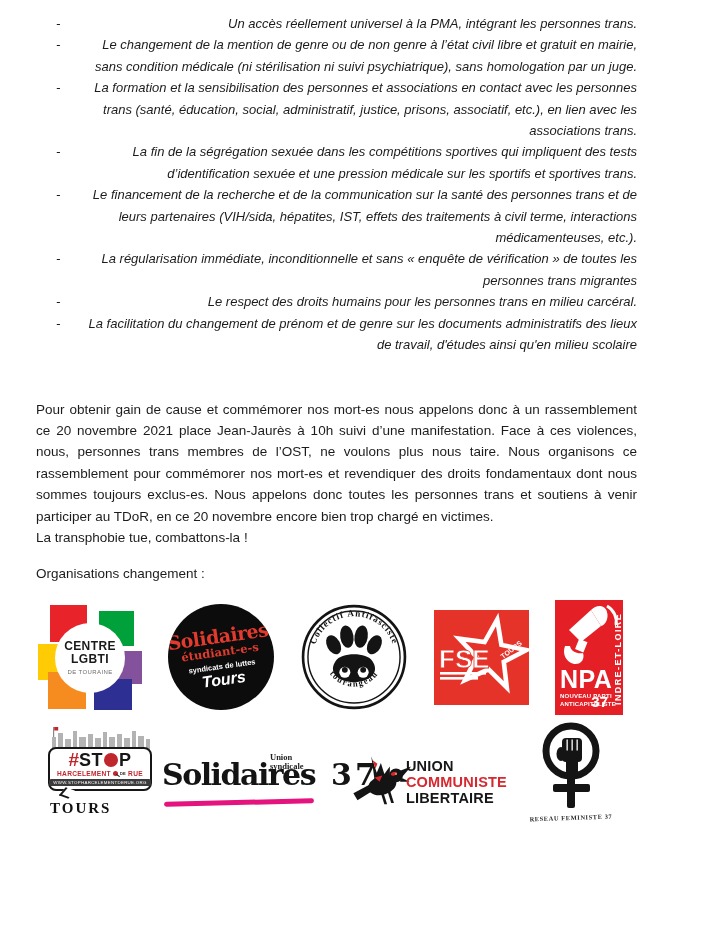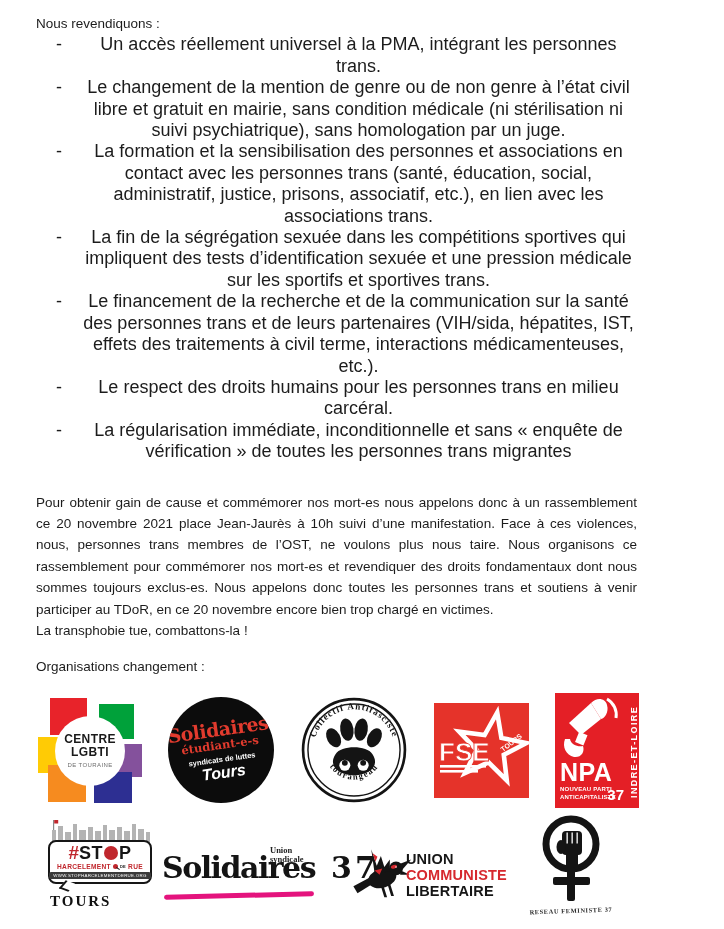--- a/index.html
+++ b/index.html
@@ -5,23 +5,23 @@
   html,body{margin:0;padding:0;}
   body{
     width:724px;height:929px;background:#ffffff;overflow:hidden;
     font-family:"Liberation Sans", sans-serif;color:var(--ink,#1c1c1c);
   }
   .page{padding:13px 87px 0 36px;width:601px;}
   p{margin:0;}
   .body-text{font-size:13.5px;line-height:21.4px;color:var(--ink);}
   .intro{margin-bottom:0;}
   ul.demands{margin:0;padding:0 0 0 44px;list-style:none;}
-  ul.demands li{position:relative;font-size:18px;line-height:21.4px;text-align:center;}
+  ul.demands li{position:relative;font-size:13px;line-height:21.4px;text-align:right;font-style:italic;}
   ul.demands li::before{content:"-";position:absolute;left:-24px;top:0;}
-  .call{margin-top:29px;text-align:justify;}
+  .call{margin-top:43px;text-align:justify;}
   .slogan{}
   .sign-heading{margin-top:15px;}
 
   
   .logo-row{display:flex;align-items:center;}
   .row1{margin-top:13px;height:119px;gap:26px;margin-left:2px;}
   .row2{margin-top:5px;height:121px;gap:8px;margin-left:12px;}
 
   
   .lgbti{position:relative;width:104px;height:107px;flex:none;}
@@ -46,21 +46,21 @@
   .soletu .t3{font-size:7.5px;font-weight:bold;color:#fff;margin-top:4px;}
   .soletu .t4{font-size:16px;font-weight:800;font-style:italic;color:#fff;margin-top:2px;}
 
   
   .antifa{width:108px;height:108px;flex:none;}
 
   
   .fse{width:95px;height:95px;flex:none;}
 
   
-  .npa{position:relative;width:84px;height:115px;background:var(--npa-red);flex:none;color:#fff;}
+  .npa{position:relative;width:68px;height:115px;background:var(--npa-red);flex:none;color:#fff;}
   .npa svg{position:absolute;left:2px;top:2px;}
   .npa .acr{position:absolute;left:5px;bottom:23px;font-size:25px;font-weight:800;letter-spacing:.5px;line-height:25px;}
   .npa .small{position:absolute;left:5px;font-size:6px;font-weight:bold;letter-spacing:.2px;line-height:7px;}
   .npa .s1{bottom:15px;} .npa .s2{bottom:7px;}
   .npa .dept{position:absolute;right:15px;bottom:5px;font-size:15px;font-weight:800;}
   .npa .region{position:absolute;right:0px;top:5px;height:100px;writing-mode:vertical-rl;transform:rotate(180deg);
     font-size:9px;font-weight:bold;letter-spacing:1.4px;}
 
   
   .stop{width:106px;height:114px;flex:none;display:flex;flex-direction:column;align-items:flex-start;}
@@ -97,30 +97,30 @@
   .ucl .u2{color:var(--ucl-red);}
 
   
   .rf{width:112px;height:108px;flex:none;transform:translateY(-10px);}
 </style>
 </head>
 <body>
 
 <div class="page">
 
-  <p class="body-text intro">Nous revendiquons :</p>
 
   <ul class="demands">
     <li>Un accès réellement universel à la PMA, intégrant les personnes trans.</li>
     <li>Le changement de la mention de genre ou de non genre à l’état civil libre et gratuit en mairie, sans condition médicale (ni stérilisation ni suivi psychiatrique), sans homologation par un juge.</li>
     <li>La formation et la sensibilisation des personnes et associations en contact avec les personnes trans (santé, éducation, social, administratif, justice, prisons, associatif, etc.), en lien avec les associations trans.</li>
     <li>La fin de la ségrégation sexuée dans les compétitions sportives qui impliquent des tests d’identification sexuée et une pression médicale sur les sportifs et sportives trans.</li>
     <li>Le financement de la recherche et de la communication sur la santé des personnes trans et de leurs partenaires (VIH/sida, hépatites, IST, effets des traitements à civil terme, interactions médicamenteuses, etc.).</li>
+    <li>La régularisation immédiate, inconditionnelle et sans « enquête de vérification » de toutes les personnes trans migrantes</li>
     <li>Le respect des droits humains pour les personnes trans en milieu carcéral.</li>
-    <li>La régularisation immédiate, inconditionnelle et sans « enquête de vérification » de toutes les personnes trans migrantes</li>
+    <li>La facilitation du changement de prénom et de genre sur les documents administratifs des lieux de travail, d'études ainsi qu'en milieu scolaire</li>
   </ul>
 
   <p class="body-text call">Pour obtenir gain de cause et commémorer nos mort-es nous appelons donc à un rassemblement ce 20 novembre 2021 place Jean-Jaurès à 10h suivi d’une manifestation. Face à ces violences, nous, personnes trans membres de l’OST, ne voulons plus nous taire. Nous organisons ce rassemblement pour commémorer nos mort-es et revendiquer des droits fondamentaux dont nous sommes toujours exclus-es. Nous appelons donc toutes les personnes trans et soutiens à venir participer au TDoR, en ce 20 novembre encore bien trop chargé en victimes.</p>
 
   <p class="body-text slogan">La transphobie tue, combattons-la !</p>
 
   <p class="body-text sign-heading">Organisations changement :</p>
 
   <div class="logo-row row1">
 

